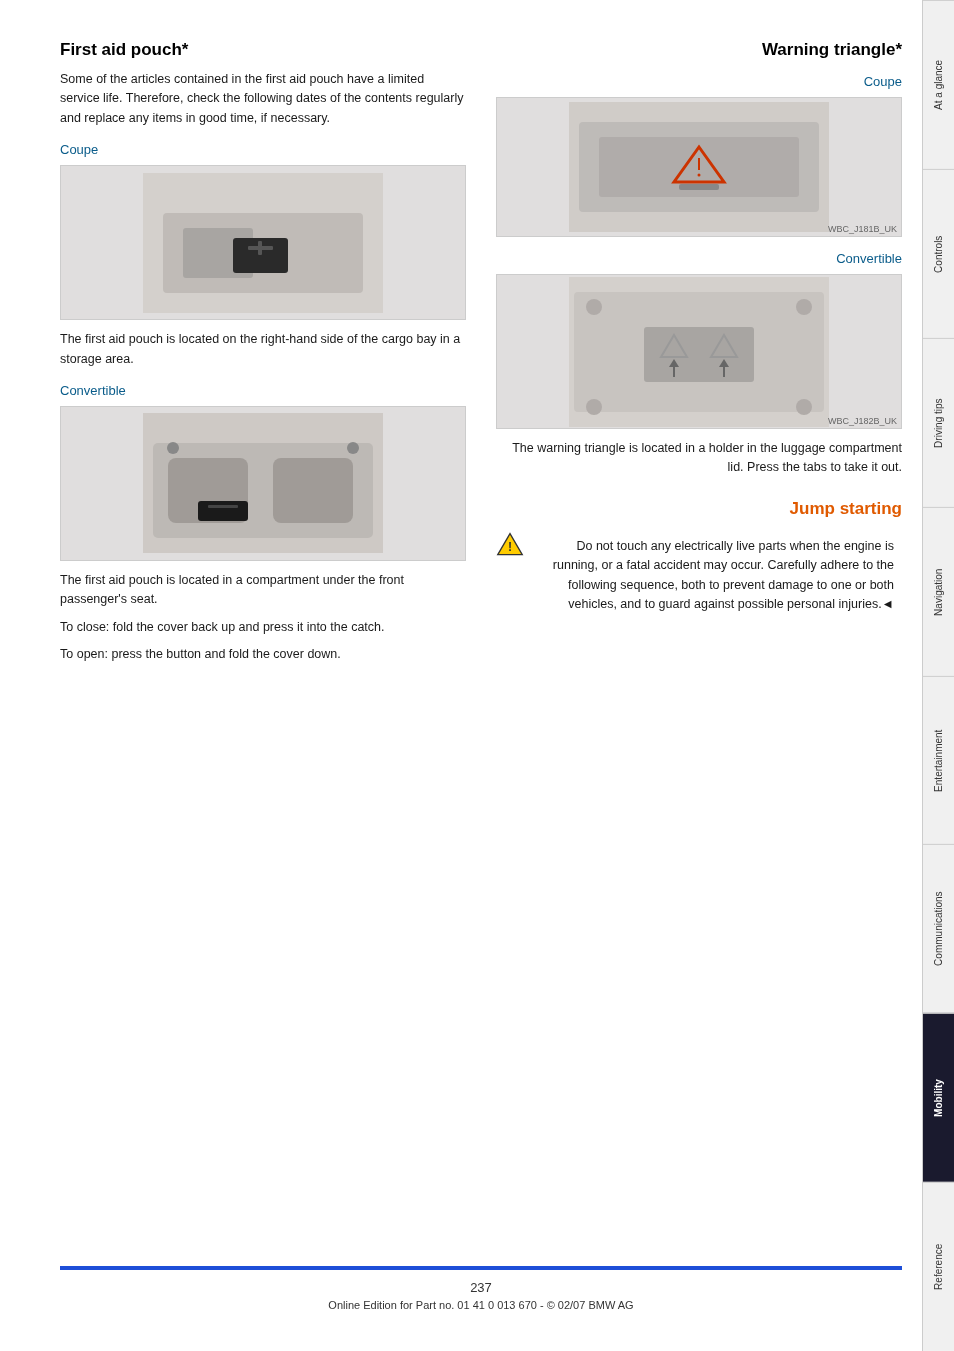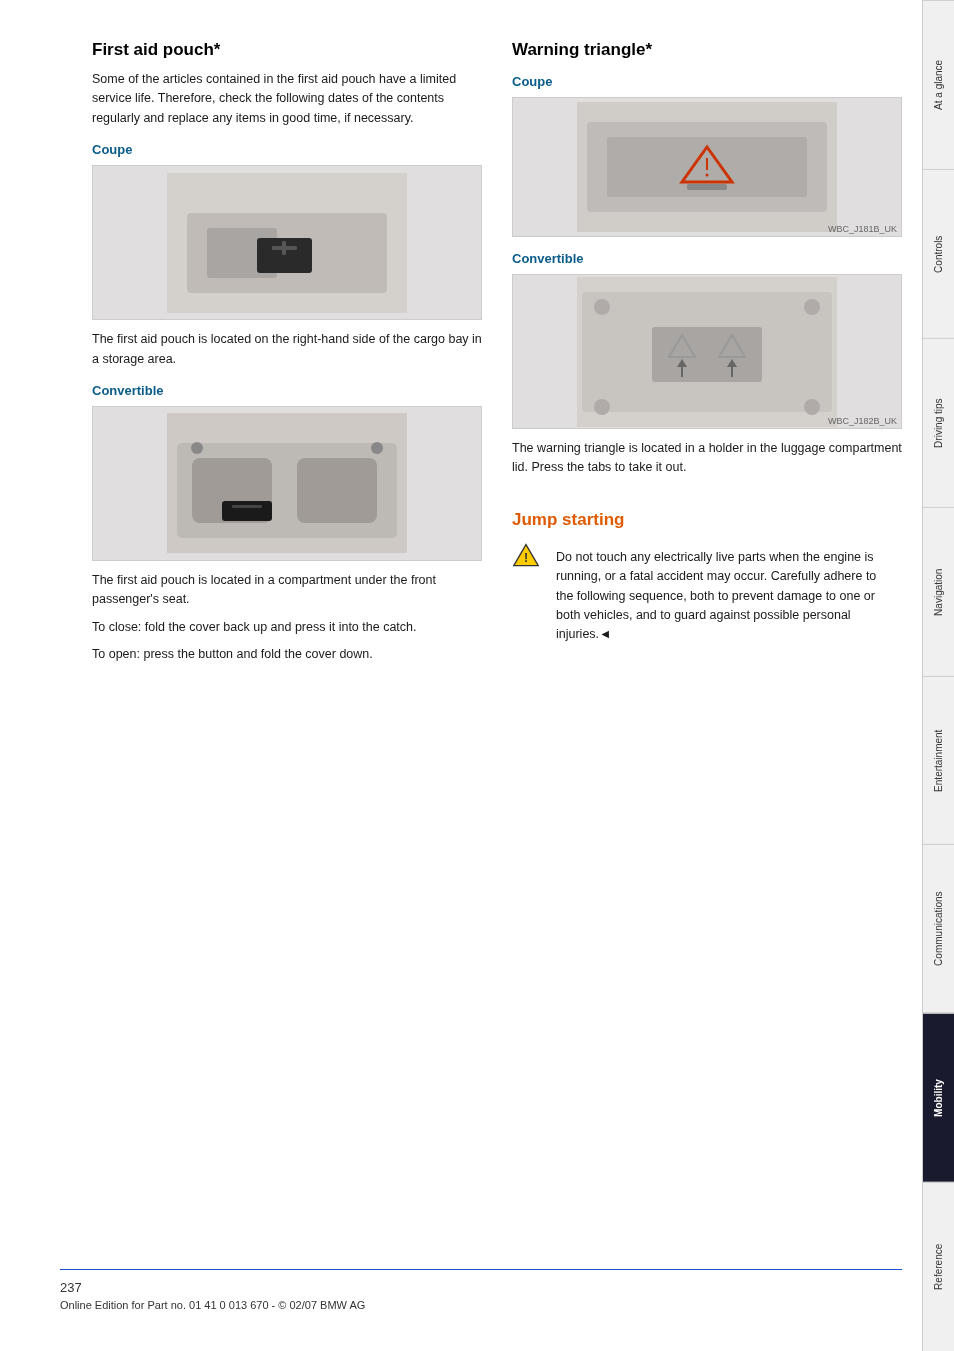--- a/index.html
+++ b/index.html
@@ -63,38 +63,38 @@
 
     .two-col {
       display: flex;
       gap: 30px;
       flex: 1;
     }
 
     .col-left {
       flex: 1;
       max-width: 420px;
-      margin-left: 32px;
     }
 
     .col-right {
       flex: 1;
       max-width: 420px;
+      text-align: right;
     }
 
     h2.section-title {
       font-size: 17px;
       font-weight: bold;
       color: #000;
       margin-bottom: 10px;
     }
 
     h3.subsection-title {
       font-size: 13px;
-      font-weight: bold;
+      font-weight: normal;
       color: #0a5c8a;
       margin-bottom: 8px;
       margin-top: 14px;
     }
 
     p.body-text {
       font-size: 12.5px;
       line-height: 1.55;
       color: #1a1a1a;
       margin-bottom: 8px;
@@ -141,24 +141,24 @@
       min-width: 28px;
       margin-top: 2px;
     }
 
     .warning-icon svg {
       width: 28px;
       height: 28px;
     }
 
     .page-footer {
-      text-align: left;
+      text-align: center;
       margin-top: 30px;
       padding-top: 10px;
-      border-top: 1px solid #1d4ed8;
+      border-top: 4px solid #1d4ed8;
       font-size: 11px;
       color: #333;
     }
 
     .page-number {
       font-size: 13px;
       font-weight: normal;
       display: block;
       margin-bottom: 4px;
     }
@@ -286,21 +286,21 @@
               <line x1="155" y1="90" x2="155" y2="100" stroke="#666" stroke-width="2"></line>
               <polygon points="100,90 105,82 110,90" fill="#666"></polygon>
               <polygon points="150,90 155,82 160,90" fill="#666"></polygon>
             </svg>
           </div>
           <span class="image-caption-small">WBC_J182B_UK</span>
         </div>
 
         <p class="body-text">The warning triangle is located in a holder in the luggage compartment lid. Press the tabs to take it out.</p>
 
-        <h2 class="section-title" style="margin-top: 32px; color: #e05a00;">Jump starting</h2>
+        <h2 class="section-title" style="margin-top: 21px; color: #e05a00;">Jump starting</h2>
 
 
         <div class="warning-box">
           <div class="warning-icon">
             <svg viewBox="0 0 32 32" xmlns="http://www.w3.org/2000/svg">
               <polygon points="16,3 30,27 2,27" fill="#ffcc00" stroke="#333" stroke-width="1.5"></polygon>
               <text x="16" y="23" text-anchor="middle" font-size="14" font-weight="bold" fill="#333">!</text>
             </svg>
           </div>
           <p class="body-text" style="margin:8px;">Do not touch any electrically live parts when the engine is running, or a fatal accident may occur. Carefully adhere to the following sequence, both to prevent damage to one or both vehicles, and to guard against possible personal injuries.◄</p>

